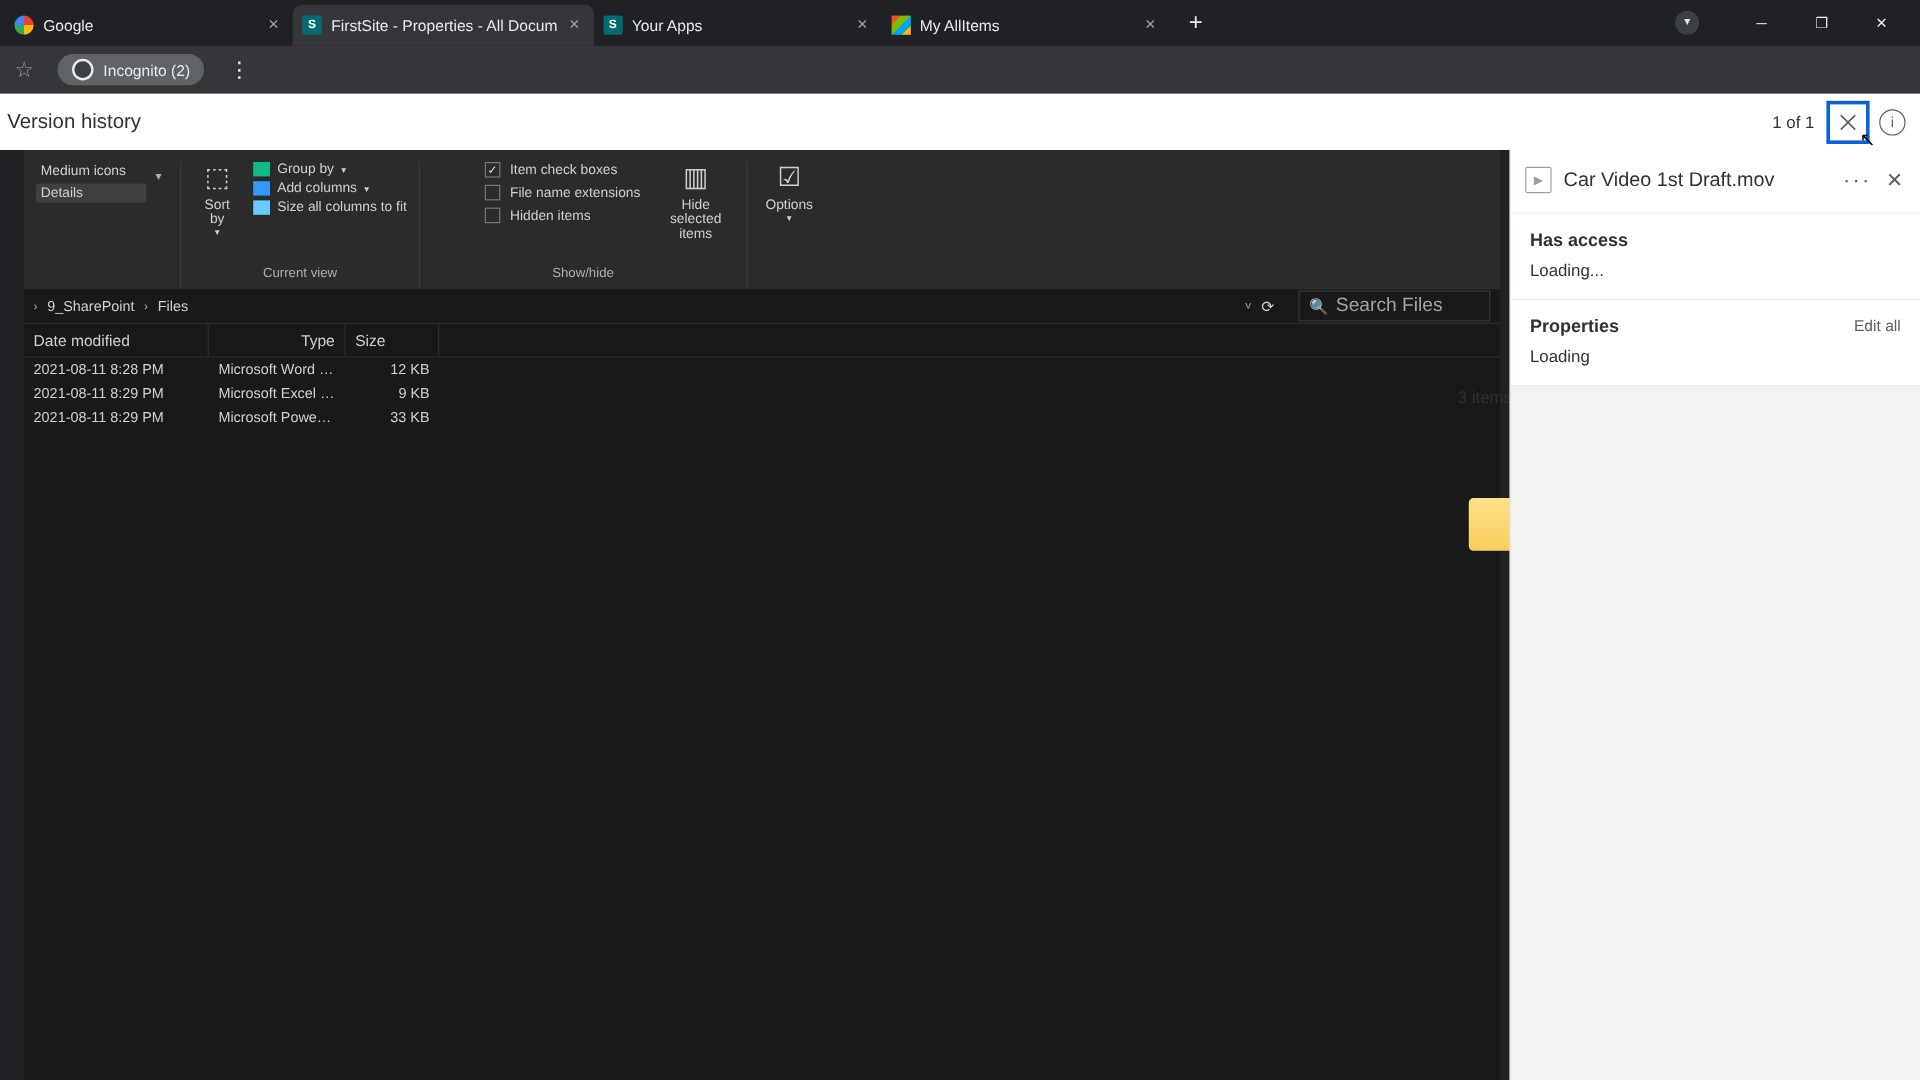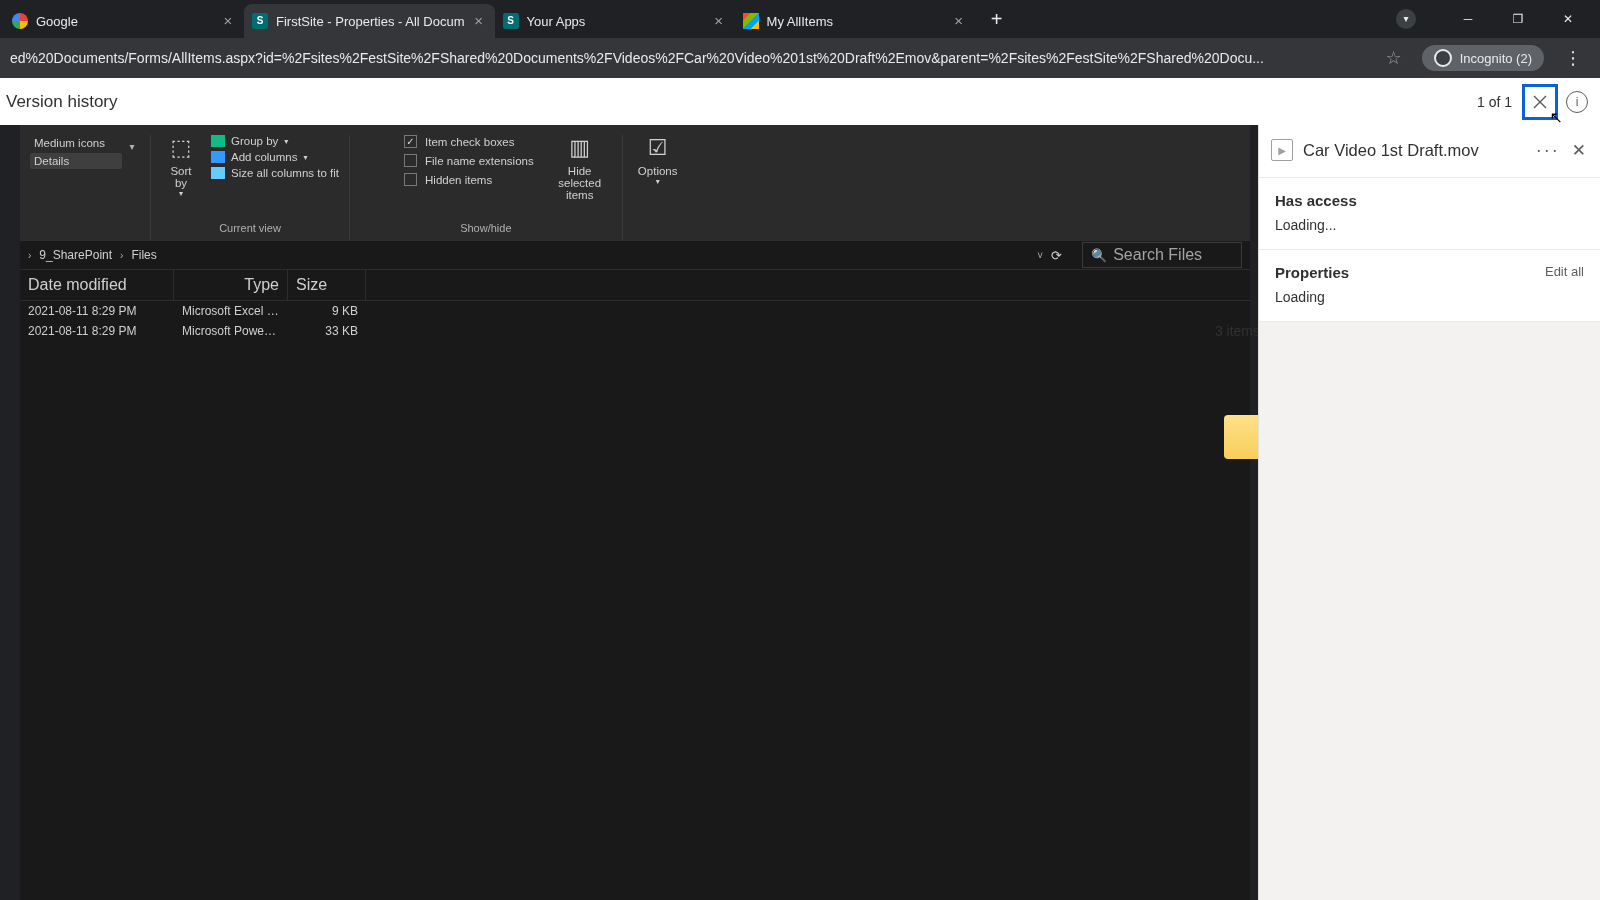--- a/index.html
+++ b/index.html
@@ -59,21 +59,21 @@
   .pathrow .seg { color: #d0d0d0; font-size: 12px; }
   .pathrow .spacer { flex: 1; }
   .pathrow .dd { color: #b0b0b0; font-size: 10px; }
   .pathrow .refresh { color: #d0d0d0; font-size: 13px; }
   .searchbox { display: flex; align-items: center; gap: 6px; border: 1px solid #3a3a3a; padding: 3px 8px; margin-left: 12px; min-width: 160px; }
   .searchbox .sicon { color: #b0b0b0; font-size: 13px; }
   .searchbox .sph { color: #a3a3a3; font-size: 16px; }
   
   
   .colhdr { display: flex; background: #191919; border-bottom: 1px solid #2d2d2d; }
-  .colhdr .col { color: #d0d0d0; font-size: 16px; padding: 6px 8px; border-right: 1px solid #2d2d2d; }
+  .colhdr .col { color: #d0d0d0; font-size: 13px; padding: 6px 8px; border-right: 1px solid #2d2d2d; }
   .c-date { width: 154px; }
   .c-type { width: 114px; text-align: right; }
   .c-size { width: 78px; text-align: left; }
   
   
   .filerow { display: flex; font-size: 12px; color: #d0d0d0; }
   .filerow .cell { padding: 3px 8px; white-space: nowrap; overflow: hidden; text-overflow: ellipsis; }
   .filerow .c-size { text-align: right; }
   
   
@@ -128,21 +128,20 @@
   <div class="new-tab">+</div>
   <div class="win-controls">
     <span class="vpn-badge">▾</span>
     <span class="win-btn">─</span>
     <span class="win-btn">❐</span>
     <span class="win-btn">✕</span>
   </div>
 </div>
 
 <div class="addr-row">
-  <div class="url">ed%20Documents/Forms/AllItems.aspx?id=%2Fsites%2FestSite%2FShared%20Documents%2FVideos%2FCar%20Video%201st%20Draft%2Emov&amp;parent=%2Fsites%2FestSite%2FShared%20Docu...</div>
   <span class="star-icon">☆</span>
   <div class="incognito-pill">
     <span class="inc-icon"></span>
     <span>Incognito (2)</span>
   </div>
   <span class="kebab">⋮</span>
 </div>
 
 <div class="version-bar">
   <span class="vh-title">Version history</span>
@@ -246,20 +245,25 @@
   </div>
 
   <div class="colhdr">
     <div class="col c-date">Date modified</div>
     <div class="col c-type">Type</div>
     <div class="col c-size">Size</div>
   </div>
 
   <div>
     <div class="filerow">
+      <div class="cell c-date">2021-08-11 8:28 PM</div>
+      <div class="cell c-type">Microsoft Word D...</div>
+      <div class="cell c-size">12 KB</div>
+    </div>
+    <div class="filerow">
       <div class="cell c-date">2021-08-11 8:29 PM</div>
       <div class="cell c-type">Microsoft Excel W...</div>
       <div class="cell c-size">9 KB</div>
     </div>
     <div class="filerow">
       <div class="cell c-date">2021-08-11 8:29 PM</div>
       <div class="cell c-type">Microsoft PowerP...</div>
       <div class="cell c-size">33 KB</div>
     </div>
   </div>

